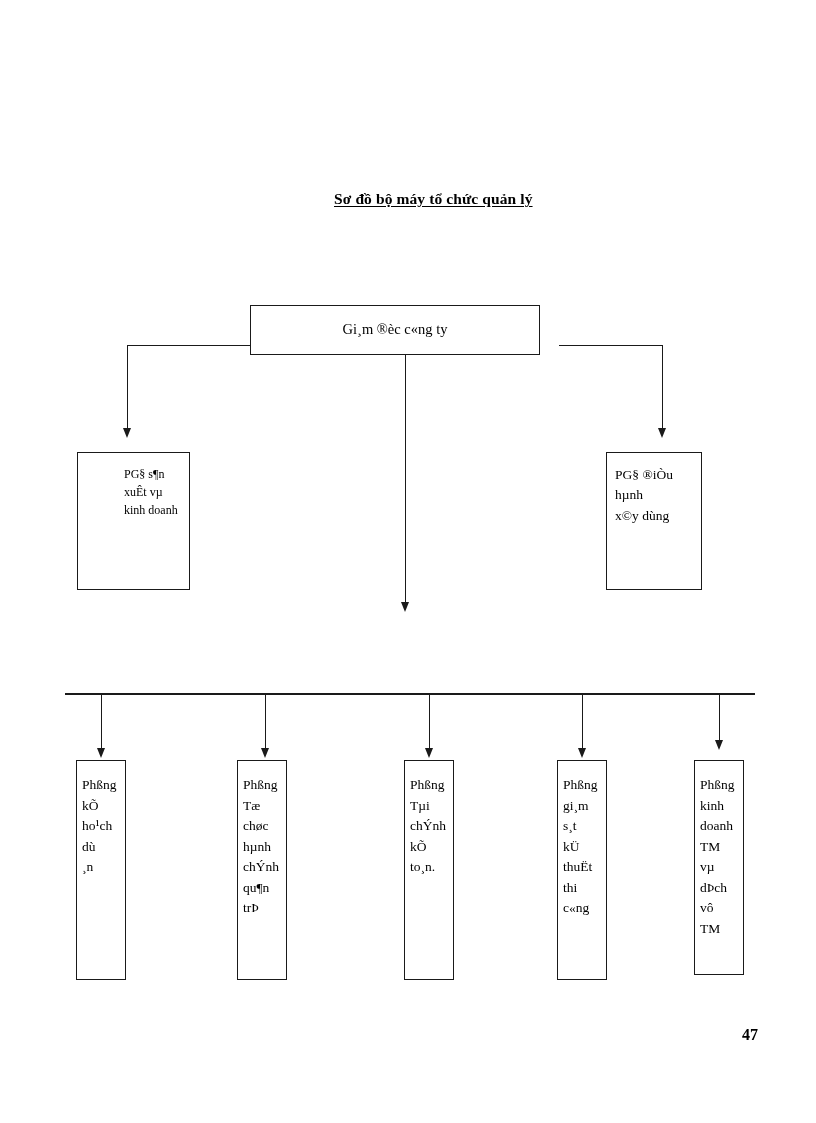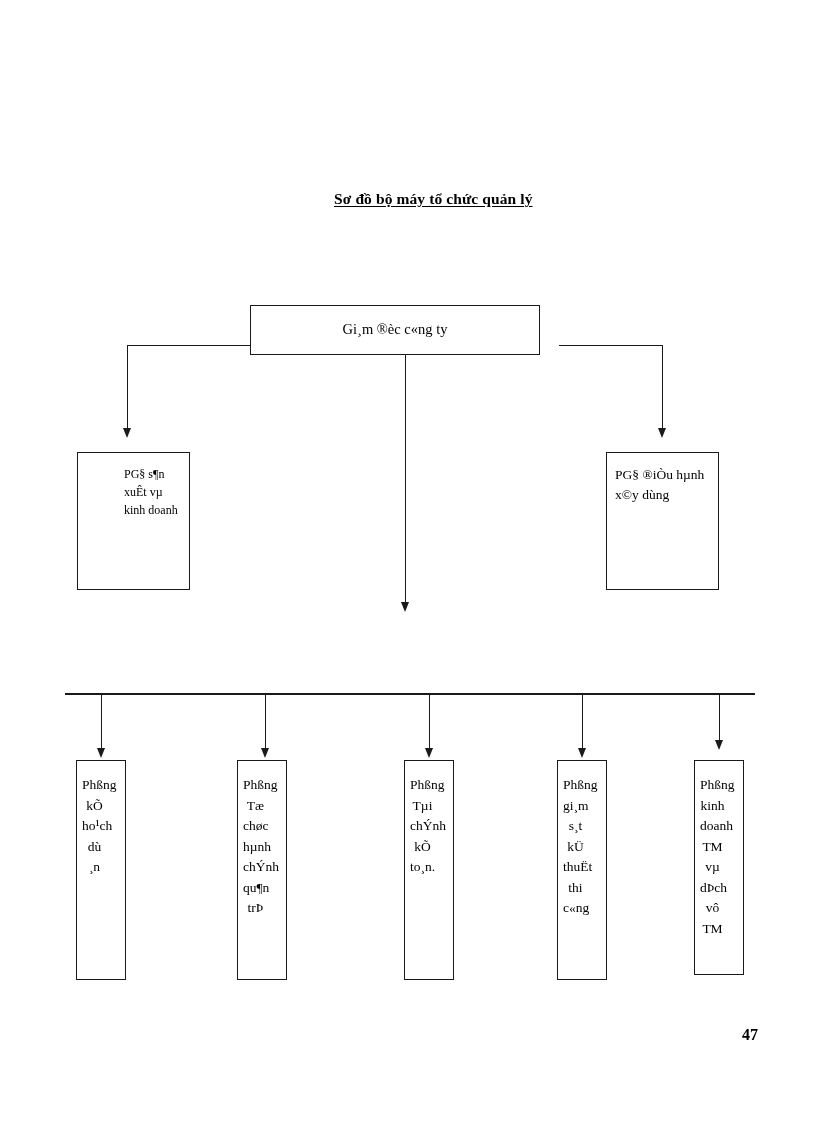--- a/index.html
+++ b/index.html
@@ -77,21 +77,21 @@
     top: 12px;
     right: 3px;
     font-size: 12px;
     line-height: 1.5;
     margin-left: 38px;
   }
 
   #box-vp-construction {
     left: 606px;
     top: 452px;
-    width: 113px;
+    width: 96px;
     height: 138px;
   }
   #box-vp-construction .node-text {
     left: 8px;
     top: 12px;
     right: 3px;
     font-size: 13.5px;
     line-height: 1.5;
   }
 
@@ -104,21 +104,20 @@
     top: 760px;
     width: 50px;
     height: 220px;
   }
   .dept-box .node-text {
     left: 5px;
     right: 18px;
     top: 14px;
     font-size: 13.5px;
     line-height: 1.52;
-    text-align: center;
   }
 
   #dept-1 { left: 76px; }
   #dept-2 { left: 237px; }
   #dept-3 { left: 404px; }
   #dept-4 { left: 557px; }
   #dept-5 { left: 694px; height: 215px; }
 
   
   .hline {

